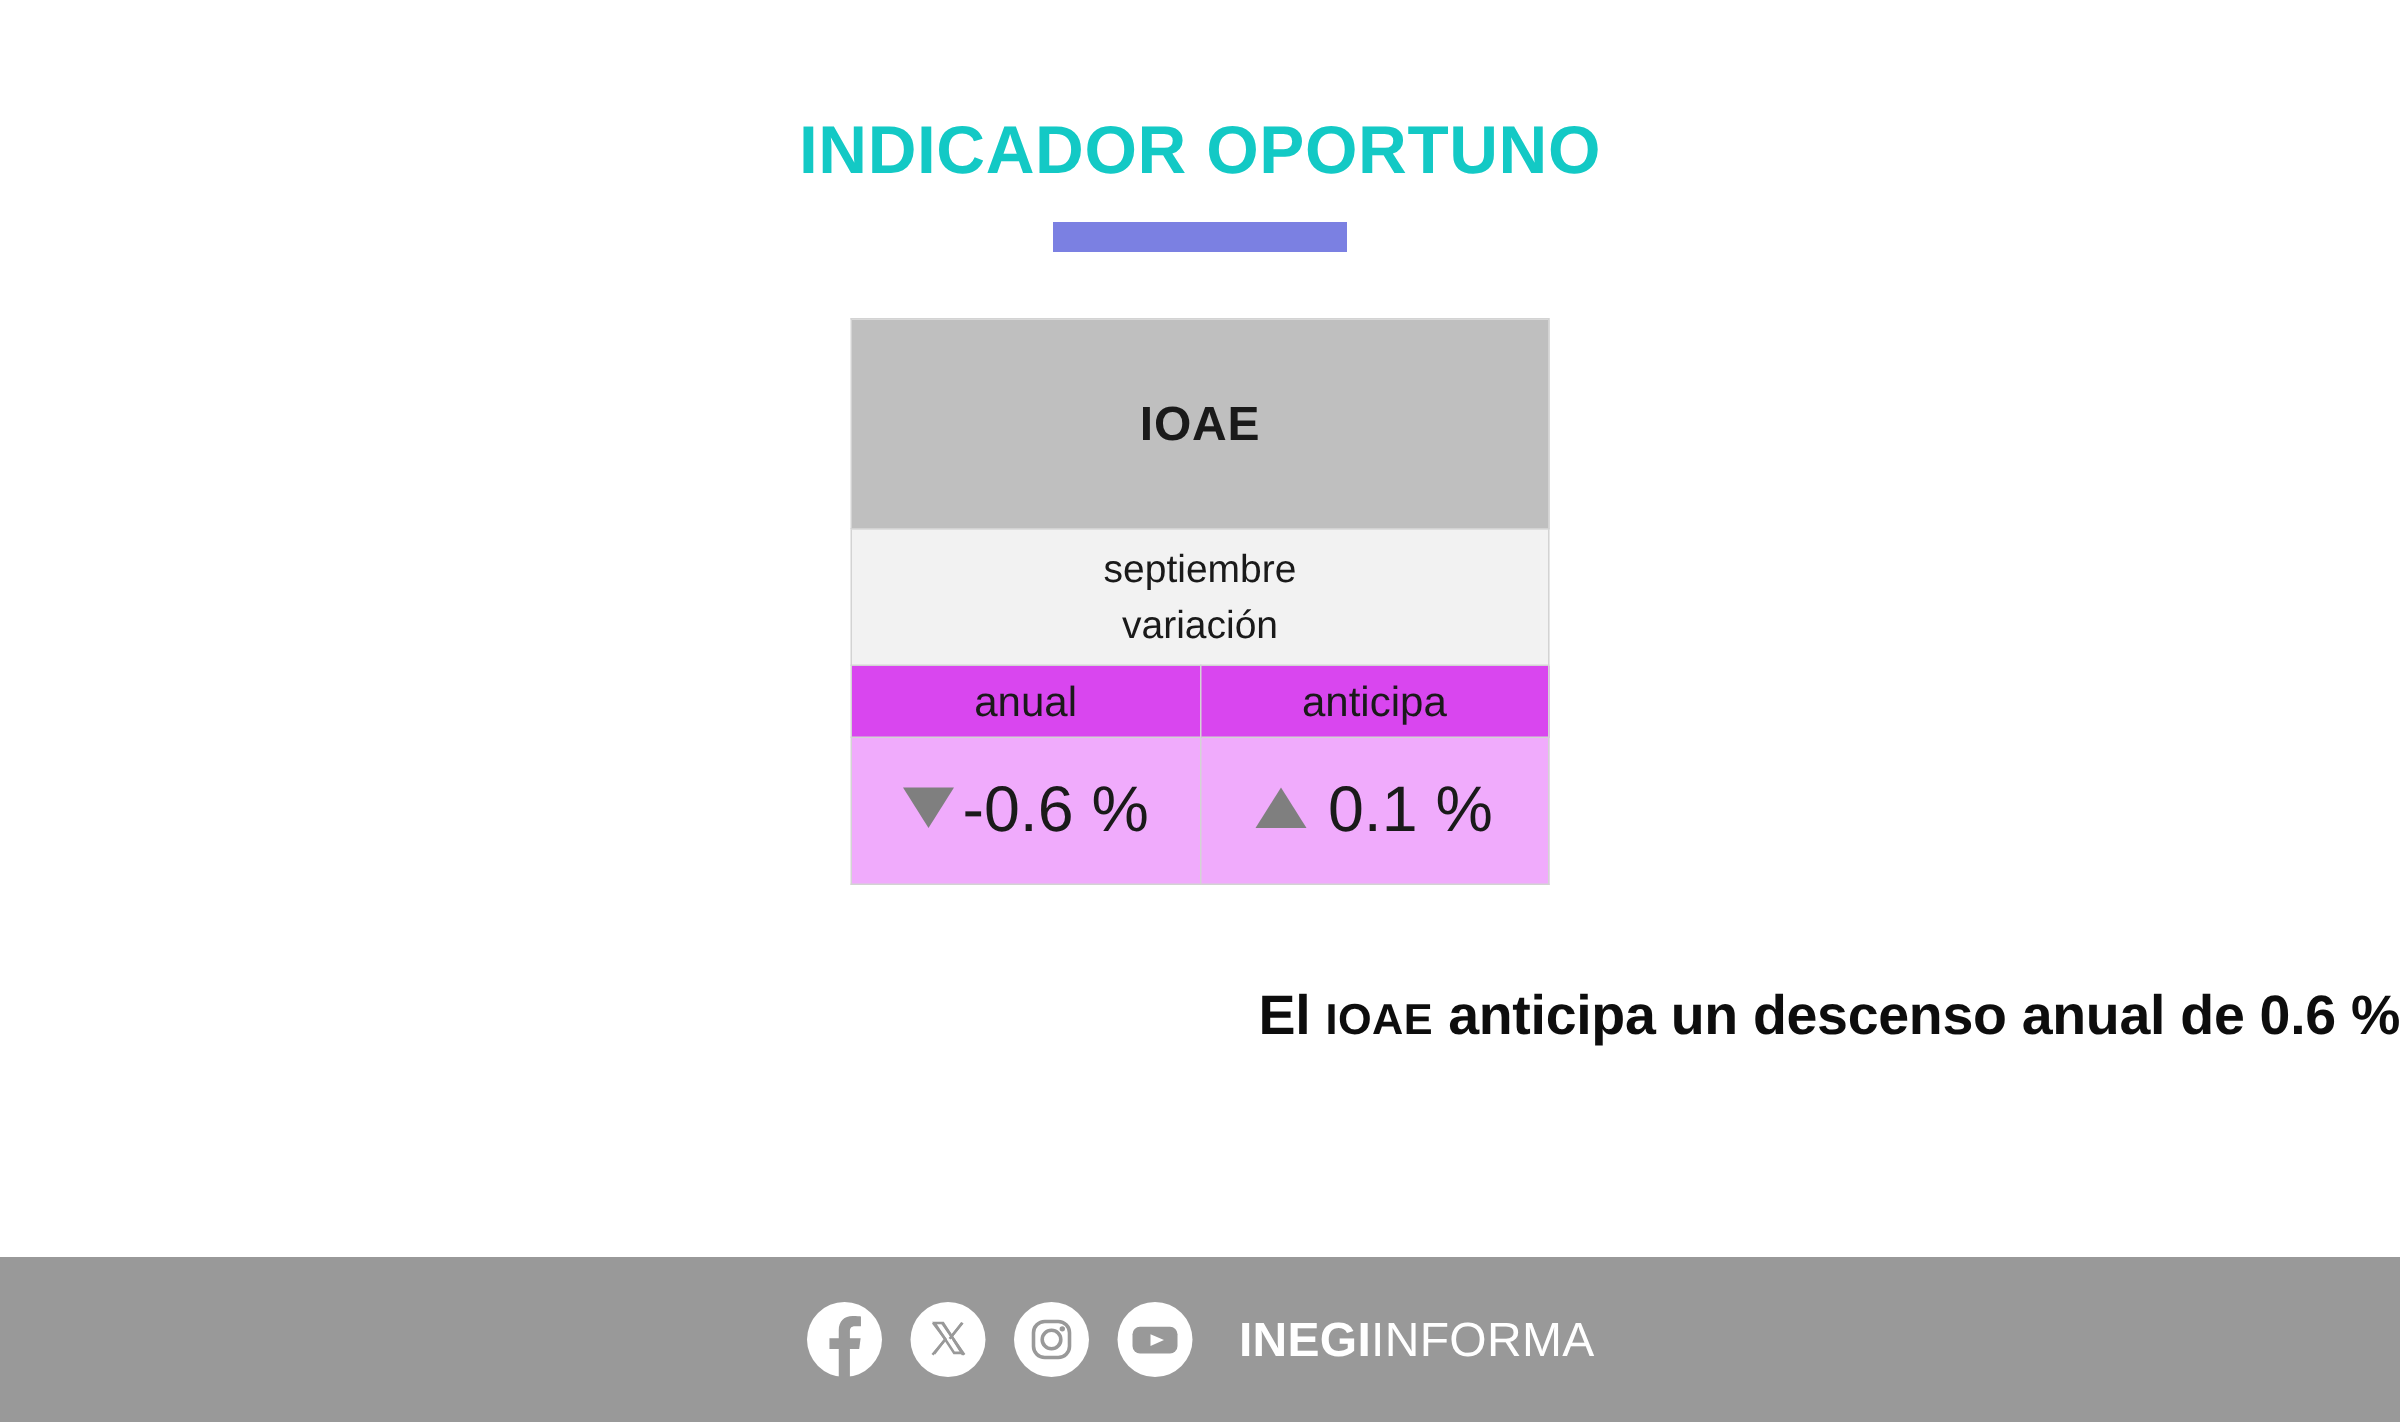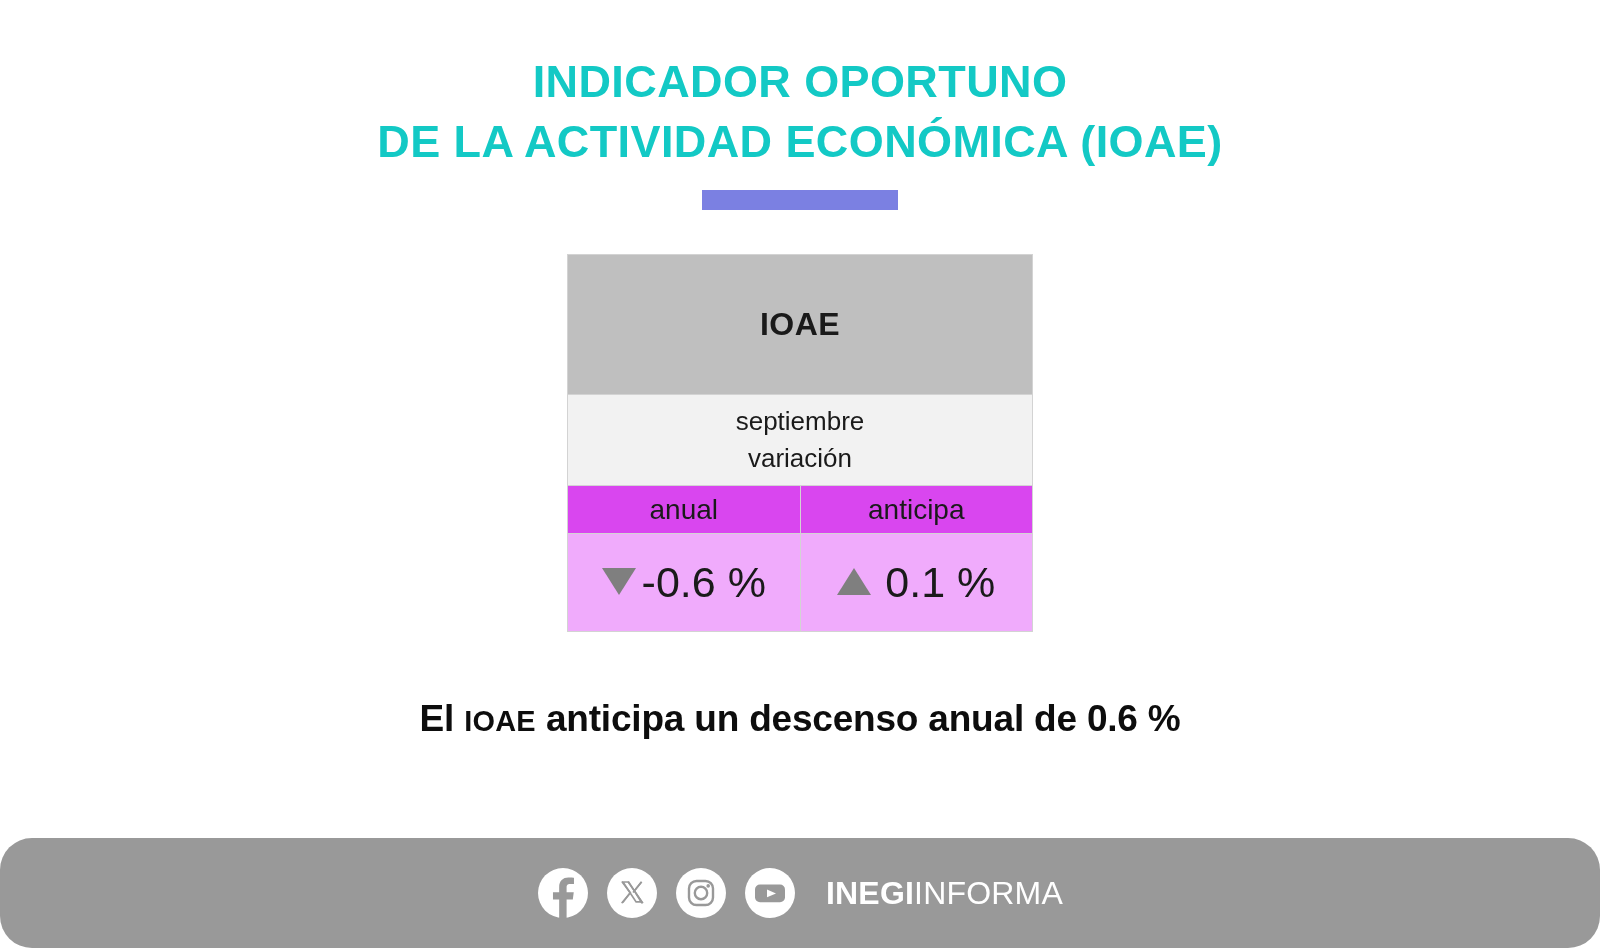--- a/index.html
+++ b/index.html
@@ -20,21 +20,21 @@
     position: relative;
     width: 1600px;
     height: 948px;
     background: #ffffff;
     display: flex;
     flex-direction: column;
   }
 
   
   .title-block {
-    margin-top: 52px;
+    margin-top: 70px;
     text-align: center;
   }
   .title-line {
     color: #13C9C5;
     font-family: "Liberation Sans", sans-serif;
     font-weight: bold;
     font-size: 45px;
     line-height: 60px;
     letter-spacing: 0.4px;
     white-space: nowrap;
@@ -112,21 +112,21 @@
   }
   .tri-up {
     border-left: 17px solid transparent;
     border-right: 17px solid transparent;
     border-bottom: 27px solid #7F7F7F;
     margin-right: 14px;
   }
 
   
   .statement {
-    text-align: center;
+    text-align: right;
     margin-top: 62px;
     color: #0d0d0d;
     font-family: "Liberation Sans", sans-serif;
     font-weight: bold;
     font-size: 37px;
     line-height: 50px;
     letter-spacing: -0.2px;
   }
   .statement .sc {
     font-size: 0.78em;
@@ -137,21 +137,20 @@
   .footer {
     position: absolute;
     left: 0;
     bottom: 0;
     width: 1600px;
     height: 110px;
     background: #999999;
     display: flex;
     align-items: center;
     justify-content: center;
-    border-radius: 32px;
   }
   .footer-inner {
     display: flex;
     align-items: center;
     gap: 17px;
   }
   .social-icon {
     width: 52px;
     height: 52px;
     display: block;
@@ -167,21 +166,20 @@
   .brand .b1 { font-weight: bold; }
   .brand .b2 { font-weight: normal; }
 </style>
 </head>
 <body>
 
 <div class="page">
 
   <div class="title-block">
     <div class="title-line">INDICADOR OPORTUNO</div>
-    <div class="title-line">DE LA ACTIVIDAD ECONÓMICA (IOAE)</div>
   </div>
 
   <div class="accent-bar-wrap">
     <div class="accent-bar"></div>
   </div>
 
   <div class="table-wrap">
     <table class="ioae-table">
       <tbody>
         <tr>

